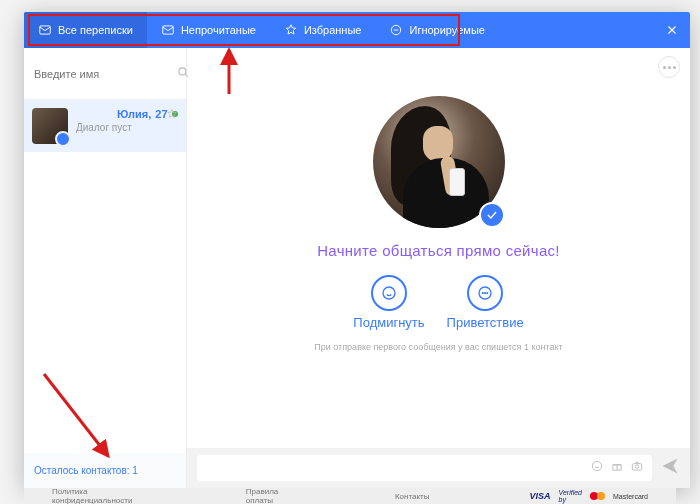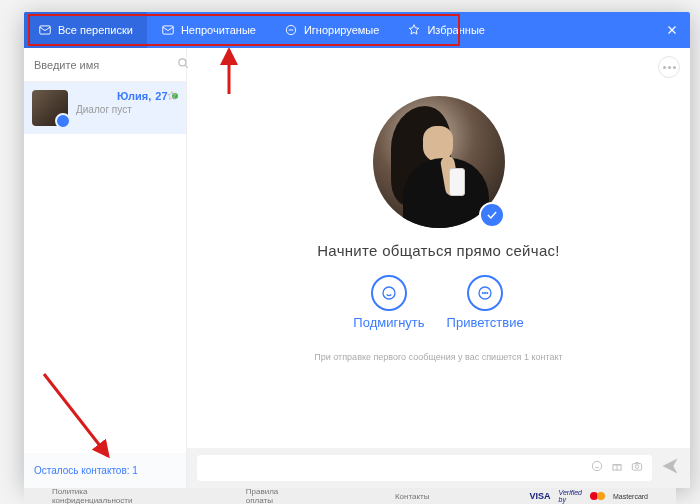--- a/index.html
+++ b/index.html
@@ -23,21 +23,21 @@
     margin-left: auto; width: 36px; display: flex; align-items: center; justify-content: center;
     cursor: pointer;
   }
   .close svg { width: 14px; height: 14px; stroke: #fff; stroke-width: 2; }
   .body { flex: 1; display: flex; min-height: 0; }
   .sidebar {
     width: 163px; border-right: 1px solid #eee; display: flex; flex-direction: column;
     background: #fff;
   }
   .search {
-    height: 34px; display: flex; align-items: center; padding: 0 10px; border-bottom: 1px solid #f0f0f0;
+    height: 52px; display: flex; align-items: center; padding: 0 10px; border-bottom: 1px solid #f0f0f0;
   }
   .search input {
     flex: 1; border: none; outline: none; font-size: 11px; color: #888;
   }
   .search .sico svg { width: 14px; height: 14px; stroke: #bbb; fill: none; stroke-width: 2; }
   .contact {
     background: #eaf2ff; display: flex; padding: 8px 8px; gap: 8px; position: relative;
   }
   .avatar-sm {
     width: 36px; height: 36px; border-radius: 4px; background: linear-gradient(135deg,#6b5b4a,#2a1e17);
@@ -92,48 +92,48 @@
   .avatar-lg .arm {
     position:absolute; left:70px; top:60px; width:14px; height:40px;
     background:#d9b896; border-radius:8px; transform:rotate(-10deg);
   }
   .check-badge {
     position: absolute; right: 0px; bottom: 0px; width: 26px; height: 26px;
     background: #3a7bff; border-radius: 50%; border: 2px solid #fff;
     display: flex; align-items: center; justify-content: center;
   }
   .check-badge svg { width: 14px; height: 14px; stroke: #fff; fill: none; stroke-width: 2.5; }
-  .prompt { margin-top: 14px; font-size: 15px; color: #404040; letter-spacing: 0.3px; }
+  .prompt { margin-top: 14px; font-size: 15px; color: #8b5cf6; letter-spacing: 0.3px; }
   .actions { margin-top: 16px; display: flex; gap: 22px; }
   .action { display: flex; flex-direction: column; align-items: center; gap: 4px; cursor: pointer; }
   .action .circ {
     width: 36px; height: 36px; border: 2px solid #3a7bff; border-radius: 50%;
     display: flex; align-items: center; justify-content: center;
   }
   .action .circ svg { width: 18px; height: 18px; stroke: #3a7bff; fill: none; stroke-width: 1.8; }
   .action .lbl { font-size: 13px; color: #3a7bff; }
-  .note { margin-top: 22px; font-size: 9px; color: #aaa; }
+  .note { margin-top: 12px; font-size: 9px; color: #aaa; }
   .composer {
     height: 40px; background: #f2f2f2; display: flex; align-items: center; padding: 0 10px; gap: 8px;
   }
   .composer .inputwrap {
     flex: 1; background: #fff; height: 26px; border-radius: 4px; display: flex; align-items: center;
     padding: 0 8px; gap: 6px;
   }
   .composer .inputwrap input { flex:1; border:none; outline:none; font-size:11px; }
   .composer .inputwrap .iico svg { width:14px;height:14px; stroke:#bbb; fill:none; stroke-width:1.6; }
   .send { cursor: pointer; }
   .send svg { width: 20px; height: 20px; fill: #bdbdbd; }
   .footerbar {
     position: absolute; left: 24px; right: 24px; bottom: 0; height: 16px;
     background: #eeeeee; display: flex; align-items: center; font-size: 8px; color: #777;
     padding: 0 28px; gap: 100px;
   }
   .footerbar .pay { margin-left: auto; display:flex; align-items:center; gap:8px; }
-  .footerbar .visa { color:#1a237e; font-weight:bold; font-size:9px; }
+  .footerbar .visa { color:#1a237e; font-weight:bold; font-style:italic; font-size:9px; }
   .footerbar .vby { font-size:7px; color:#1a237e; line-height:1; font-style: italic; }
   .footerbar .mc { display:inline-flex; align-items:center; gap:2px; }
   .footerbar .mc .c1{width:8px;height:8px;background:#eb001b;border-radius:50%;}
   .footerbar .mc .c2{width:8px;height:8px;background:#f79e1b;border-radius:50%;margin-left:-3px;}
   
   .highlight {
     position: absolute; left: 28px; top: 14px; width: 432px; height: 32px;
     border: 2px solid #d81b1b; pointer-events: none; z-index: 50;
   }
   .arrow { position: absolute; z-index: 51; pointer-events: none; }
@@ -158,33 +158,33 @@
           <svg viewBox="0 0 24 24">
             <rect x="3" y="5" width="18" height="14" rx="2"></rect>
             <path d="M3 7l9 6 9-6"></path>
           </svg>
         </span>
       <span>Непрочитаные</span>
     </div>
     <div class="tab">
       <span class="ico">
           <svg viewBox="0 0 24 24">
+            <path d="M12 3l2.5 5.5L20 9l-4 4 1 6-5-3-5 3 1-6-4-4 5.5-.5z"></path>
+          </svg>
+        </span>
+      <span>Избранные</span>
+    </div>
+    <div class="tab">
+      <span class="ico">
+          <svg viewBox="0 0 24 24">
             <circle cx="12" cy="12" r="8"></circle>
             <path d="M8 12h8"></path>
           </svg>
         </span>
       <span>Игнорируемые</span>
-    </div>
-    <div class="tab">
-      <span class="ico">
-          <svg viewBox="0 0 24 24">
-            <path d="M12 3l2.5 5.5L20 9l-4 4 1 6-5-3-5 3 1-6-4-4 5.5-.5z"></path>
-          </svg>
-        </span>
-      <span>Избранные</span>
     </div>
     <div class="close">
       <svg viewBox="0 0 24 24">
           <path d="M6 6l12 12M18 6L6 18"></path>
         </svg>
     </div>
   </div>
 
   <div class="body">
     <div class="sidebar">

